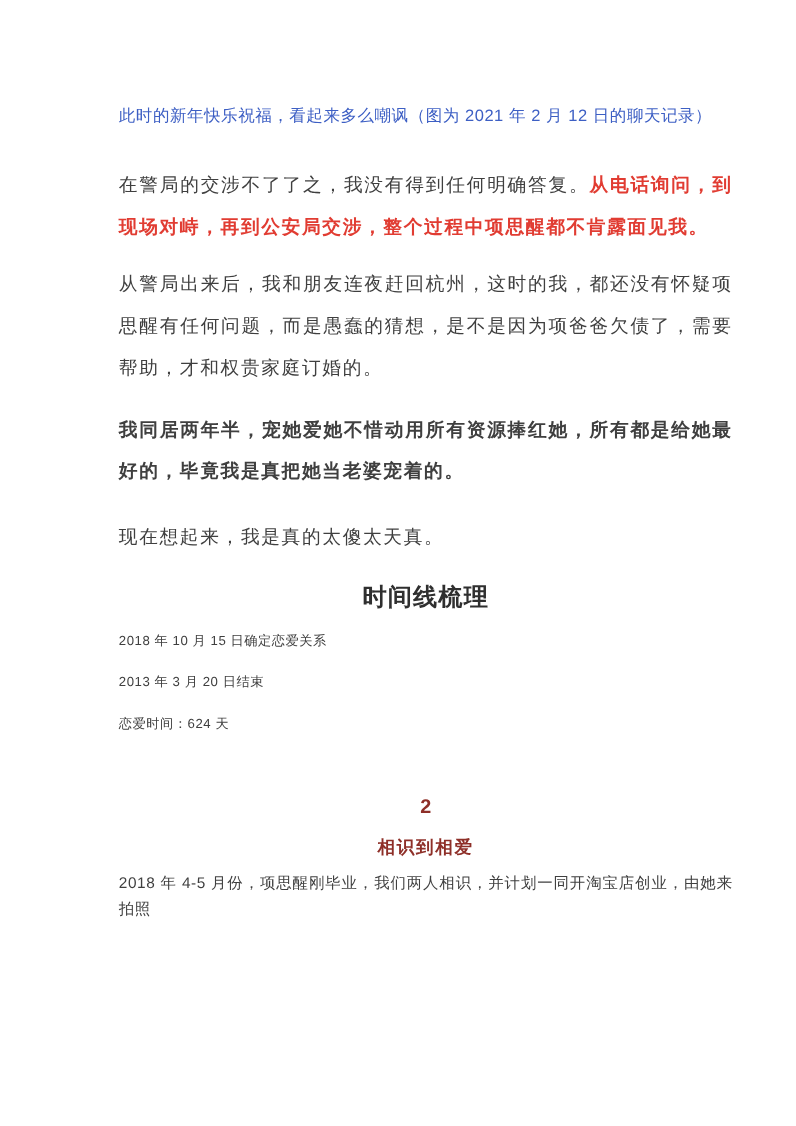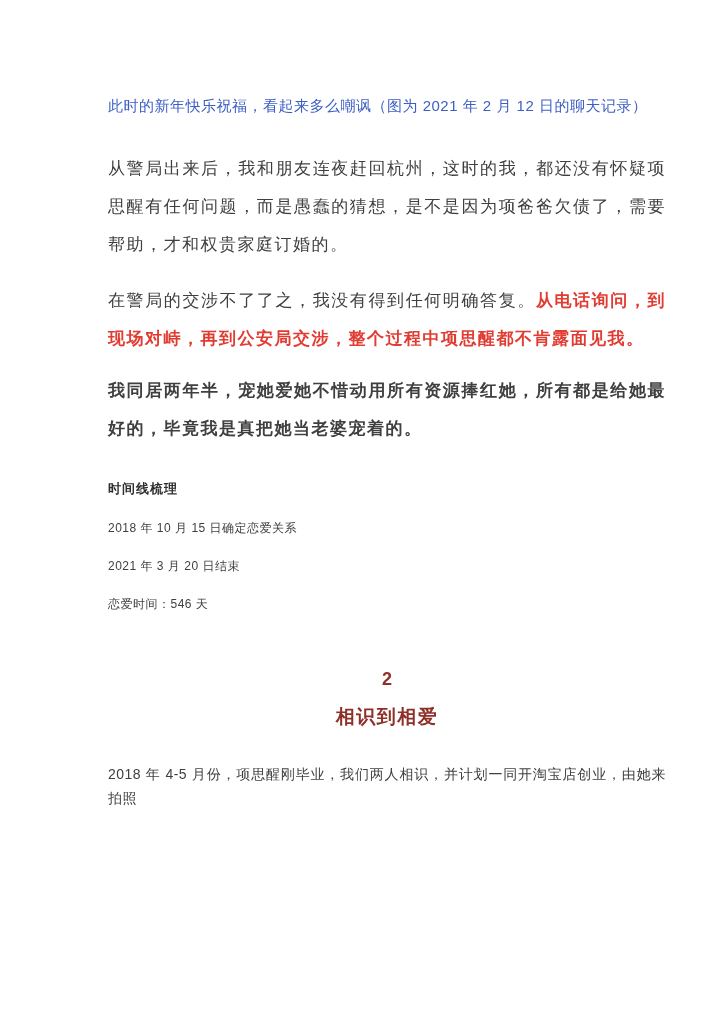--- a/index.html
+++ b/index.html
@@ -37,78 +37,79 @@
   .para.p1 { margin-bottom: 14px; }
   .para.p2 { margin-bottom: 18px; }
   .para.p3 { margin-bottom: 22px; font-weight: bold; }
   .para.p4 { margin-bottom: 0; }
   .red-strong {
     color: var(--alert-red, #e13c32);
     font-weight: bold;
   }
   .timeline-heading {
     margin-top: 16px;
-    font-size: 13px;
+    font-size: 22px;
     line-height: 38px;
     letter-spacing: 1px;
     font-weight: bold;
     color: #2f2f2f;
     margin-bottom: 2px;
+    text-align: center;
   }
   .timeline-item {
     font-size: 12px;
     line-height: 36px;
     letter-spacing: 0.5px;
     color: var(--body-text, #3f3f3f);
     margin-bottom: 2px;
   }
   .section-break {
     margin-top: 38px;
     text-align: center;
     color: var(--section-red, #8e2f28);
     font-weight: bold;
   }
   .section-number {
     font-size: 18px;
     line-height: 38px;
   }
   .section-title {
-    font-size: 19px;
+    font-size: 16px;
     line-height: 38px;
     letter-spacing: 1.5px;
   }
   .closing {
-    margin-top: 26px;
     font-size: 14px;
     line-height: 24px;
     letter-spacing: 0.5px;
     color: var(--body-text, #3f3f3f);
     text-align: justify;
   }
 </style>
 </head>
 <body>
 
 <div class="page">
   <div class="content">
 
     <p class="caption">此时的新年快乐祝福，看起来多么嘲讽（图为 2021 年 2 月 12 日的聊天记录）</p>
 
+    <p class="para p1"><span>在警局的交涉不了了之，我没有得到任何明确答复。</span><span class="red-strong">从电话询问，到现场对峙，再到公安局交涉，整个过程中项思醒都不肯露面见我。</span></p>
+
     <p class="para p2">从警局出来后，我和朋友连夜赶回杭州，这时的我，都还没有怀疑项思醒有任何问题，而是愚蠢的猜想，是不是因为项爸爸欠债了，需要帮助，才和权贵家庭订婚的。</p>
-
-    <p class="para p1"><span>在警局的交涉不了了之，我没有得到任何明确答复。</span><span class="red-strong">从电话询问，到现场对峙，再到公安局交涉，整个过程中项思醒都不肯露面见我。</span></p>
 
     <p class="para p3">我同居两年半，宠她爱她不惜动用所有资源捧红她，所有都是给她最好的，毕竟我是真把她当老婆宠着的。</p>
 
+    <p class="para p4">现在想起来，我是真的太傻太天真。</p>
 
     <h3 class="timeline-heading">时间线梳理</h3>
 
     <p class="timeline-item">2018 年 10 月 15 日确定恋爱关系</p>
-    <p class="timeline-item">2021 年 3 月 20 日结束</p>
-    <p class="timeline-item">恋爱时间：546 天</p>
+    <p class="timeline-item">2013 年 3 月 20 日结束</p>
+    <p class="timeline-item">恋爱时间：624 天</p>
 
     <div class="section-break">
       <p class="section-number">2</p>
       <p class="section-title">相识到相爱</p>
     </div>
 
     <p class="closing">2018 年 4-5 月份，项思醒刚毕业，我们两人相识，并计划一同开淘宝店创业，由她来拍照</p>
 
   </div>
 </div>

